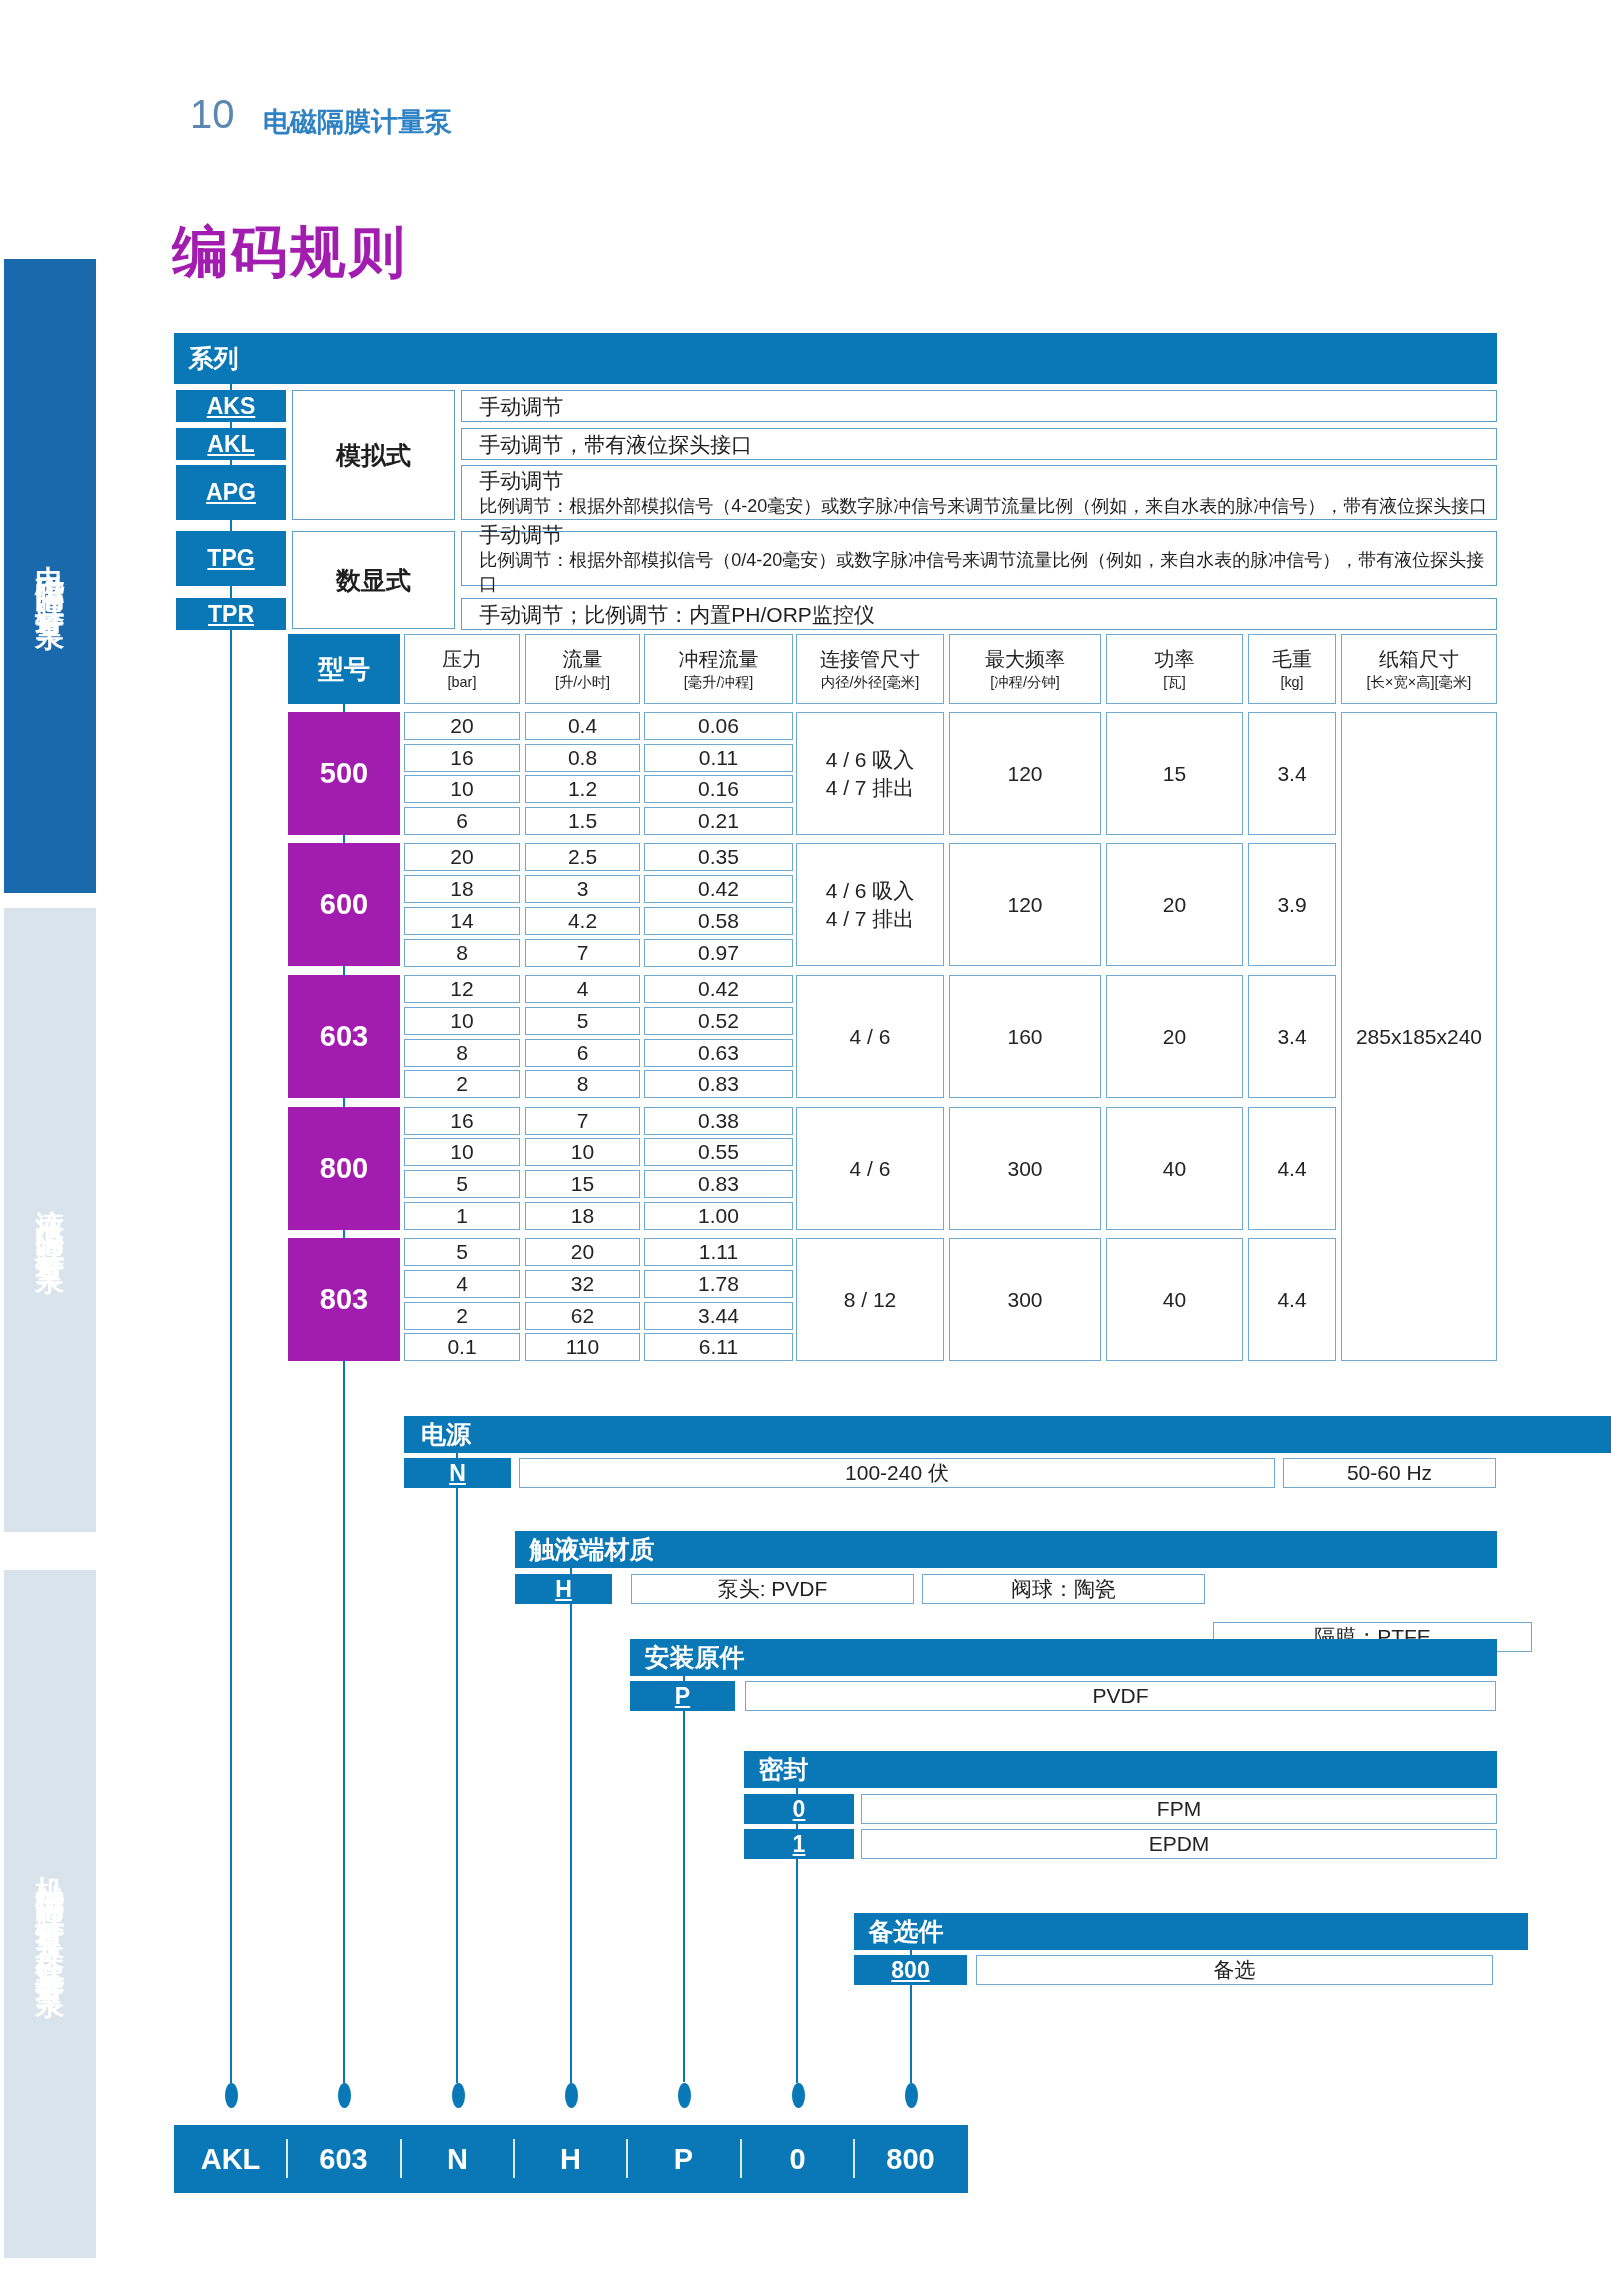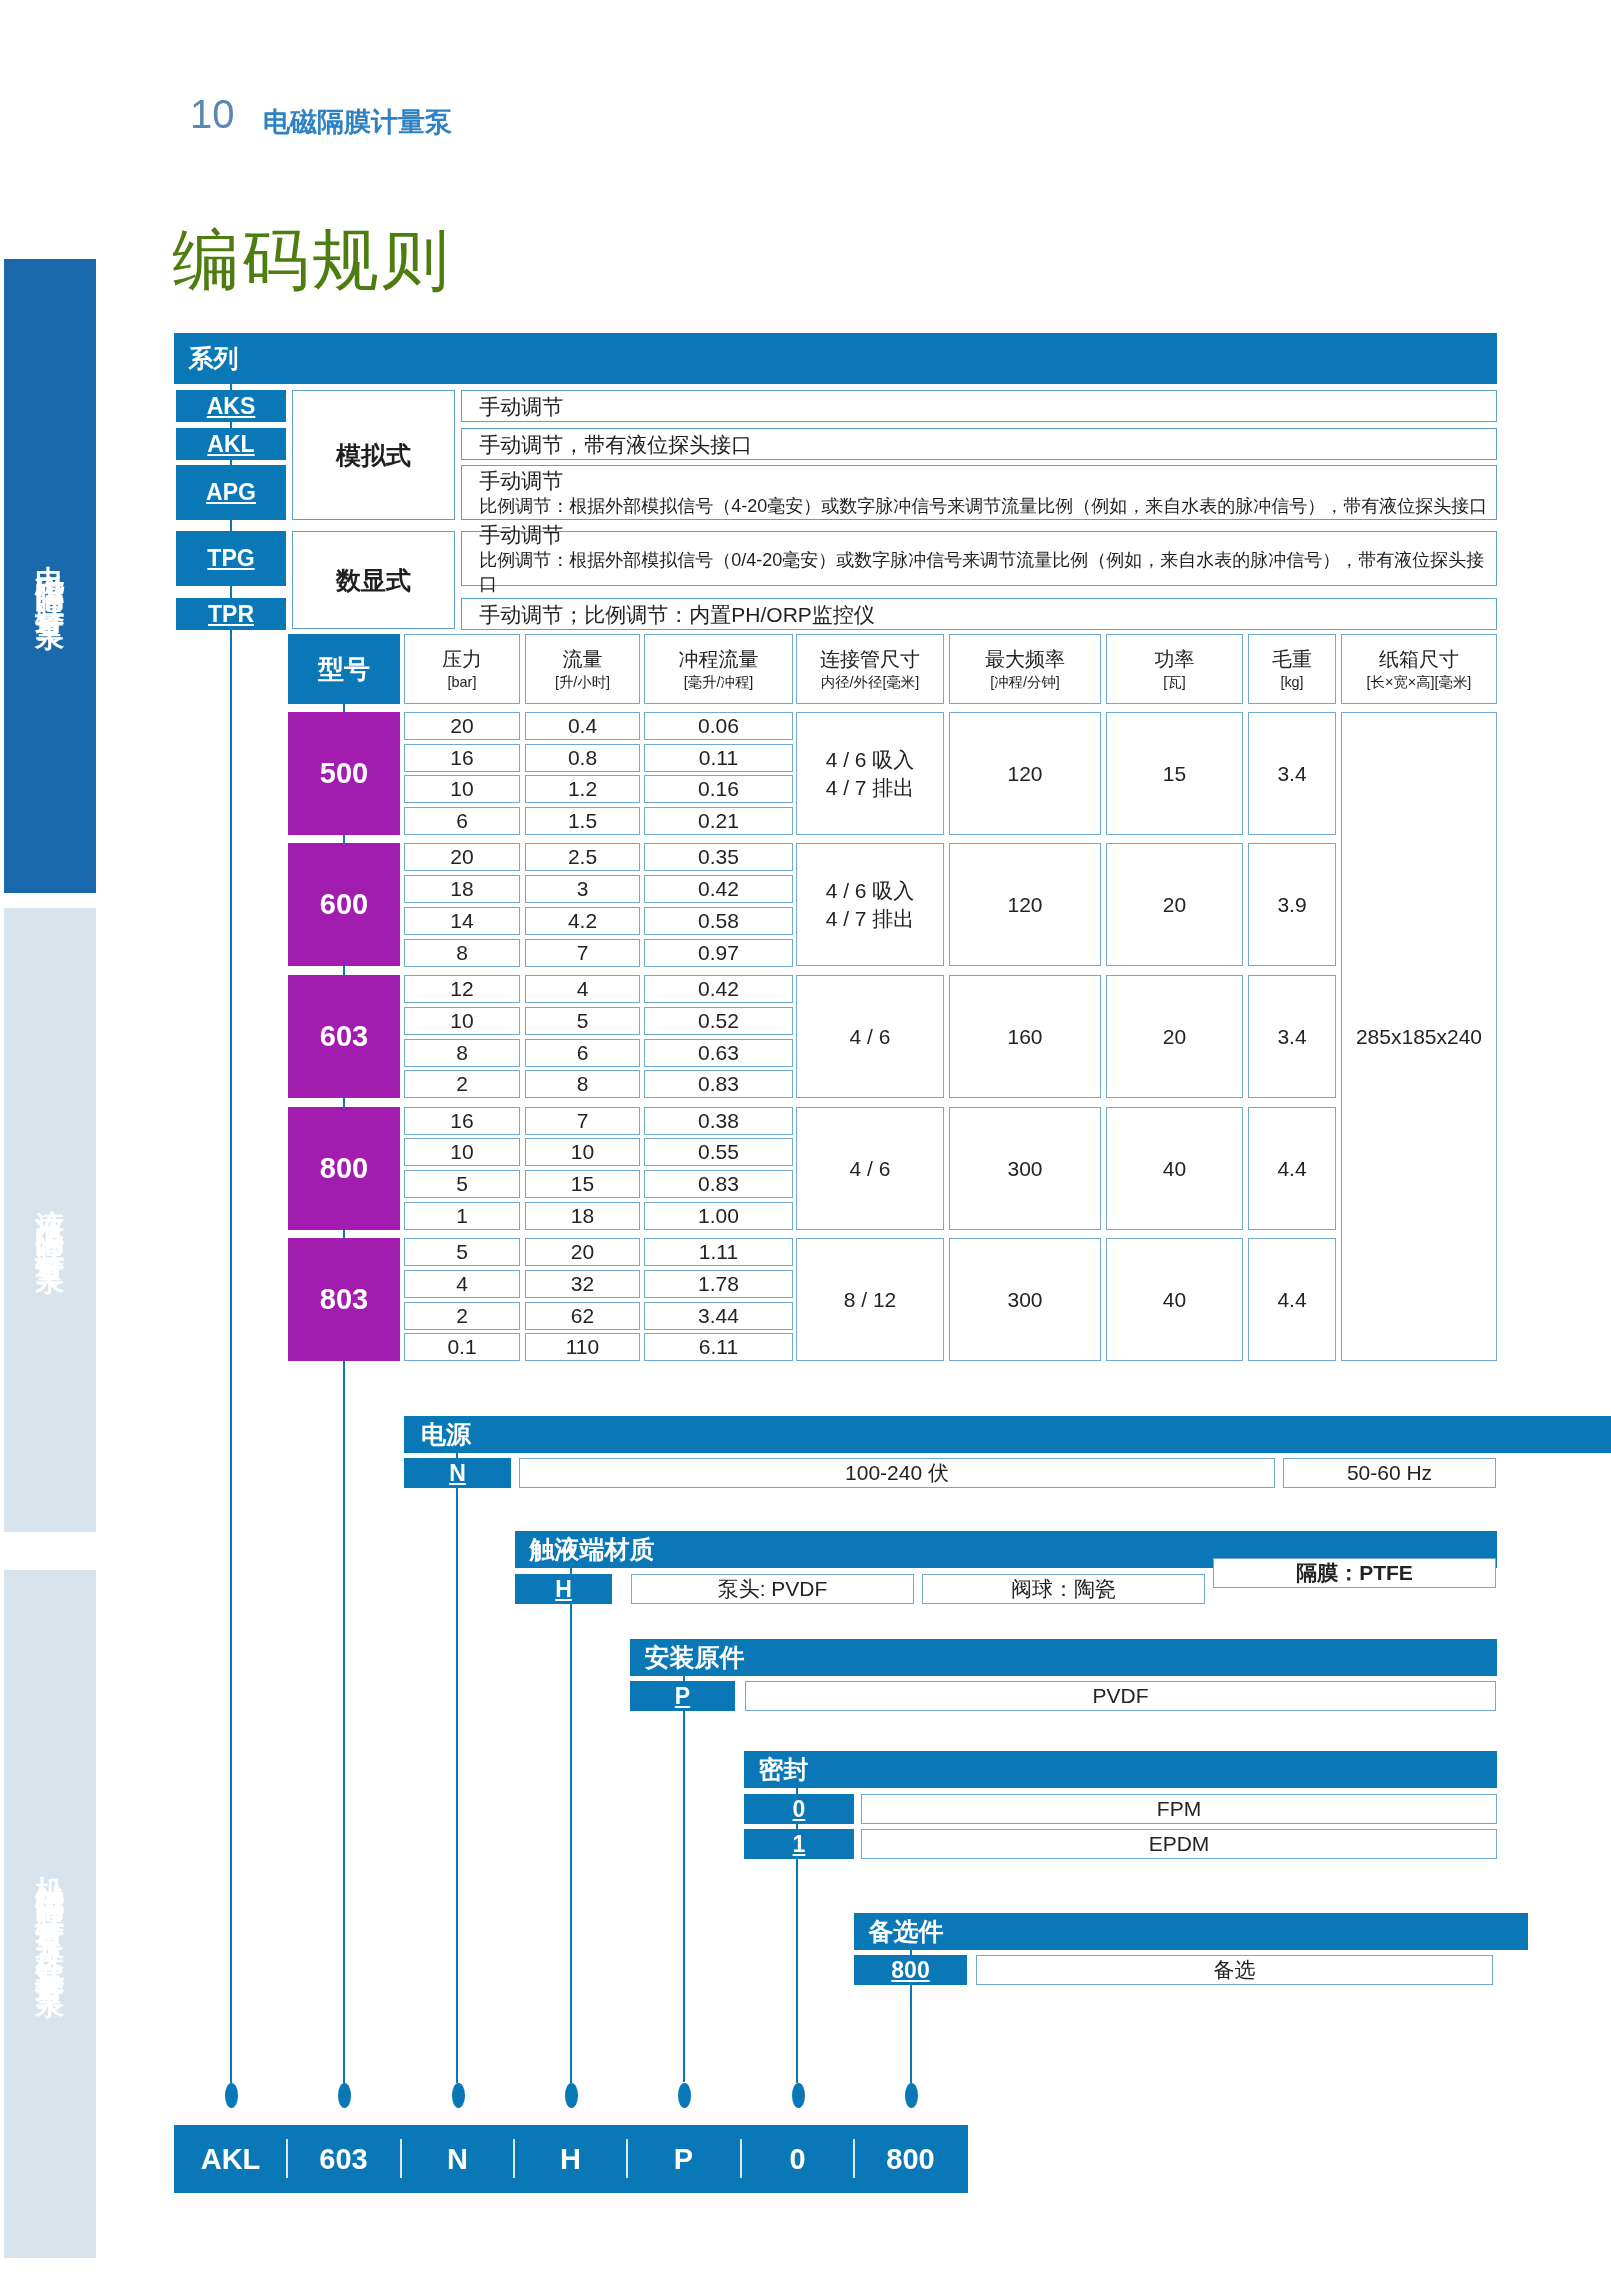--- a/index.html
+++ b/index.html
@@ -8,21 +8,21 @@
   
   .sidetab{position:absolute;box-sizing:border-box;left:3.8px;width:92px;display:flex;
            align-items:center;justify-content:center;}
   .sidetab .vtxt{writing-mode:vertical-rl;text-orientation:upright;color:#fff;
            font-weight:bold;font-size:29px;letter-spacing:9.6px;line-height:1;}
   .tab-active{background:#1969AC;}
   .tab-idle{background:#D9E3EB;}
   
   .pagenum{position:absolute;font-size:40px;color:#5B87B0;font-weight:normal;}
   .pagecat{position:absolute;font-size:27px;color:#2E82C4;font-weight:bold;}
-  .pagetitle{position:absolute;font-size:67px;font-weight:400;color:#4d7c0f;letter-spacing:2.9px;}
+  .pagetitle{position:absolute;font-size:56px;font-weight:700;color:#a21caf;letter-spacing:2.9px;}
   
   .band{position:absolute;box-sizing:border-box;background:#0A78B6;color:#fff;
         font-weight:bold;font-size:25px;display:flex;align-items:center;padding-left:14.4px;z-index:2;}
   .keycell{position:absolute;box-sizing:border-box;background:#0A78B6;color:#fff;font-weight:bold;
         font-size:23px;display:flex;align-items:center;justify-content:center;z-index:2;text-decoration:underline;}
   .wbox{position:absolute;box-sizing:border-box;background:#fff;border:1.9px solid #6FA9D2;
         display:flex;align-items:center;justify-content:center;font-size:21px;color:#232323;z-index:2;}
   .descbox{position:absolute;box-sizing:border-box;background:#fff;border:1.9px solid #5EA0CB;
         padding:1.9px 0 1.9px 17.3px;display:flex;flex-direction:column;justify-content:center;z-index:2;}
   .descbox .l1{font-size:21px;color:#1F1F1F;line-height:27px;}
@@ -223,21 +223,21 @@
     <div class="wbox" style="position: absolute; left: 1248px; top: 1238px; width: 88px; height: 123px; box-sizing: border-box;">4.4</div>
     <div class="wbox" style="position: absolute; left: 1341px; top: 712px; width: 156px; height: 649px; box-sizing: border-box;">285x185x240</div>
     <div class="band" style="position: absolute; left: 404px; top: 1416px; width: 1296px; height: 37px; box-sizing: border-box; padding-left: 17px;">电源</div>
     <div class="keycell" style="position: absolute; left: 404px; top: 1458px; width: 107px; height: 30px; box-sizing: border-box;">N</div>
     <div class="wbox" style="position: absolute; left: 519px; top: 1458px; width: 756px; height: 30px; box-sizing: border-box;">100-240 伏</div>
     <div class="wbox" style="position: absolute; left: 1283px; top: 1458px; width: 213px; height: 30px; box-sizing: border-box;">50-60 Hz</div>
     <div class="band" style="position: absolute; left: 515px; top: 1531px; width: 982px; height: 37px; box-sizing: border-box;">触液端材质</div>
     <div class="keycell" style="position: absolute; left: 515px; top: 1574px; width: 97px; height: 30px; box-sizing: border-box;">H</div>
     <div class="wbox" style="position: absolute; left: 631px; top: 1574px; width: 283px; height: 30px; box-sizing: border-box;">泵头: PVDF</div>
     <div class="wbox" style="position: absolute; left: 922px; top: 1574px; width: 283px; height: 30px; box-sizing: border-box;">阀球：陶瓷</div>
-    <div class="wbox" style="position: absolute; left: 1213px; top: 1558px; width: 283px; height: 30px; box-sizing: border-box; font-weight: bold;">隔膜：PTFE</div>
+    <div class="wbox" style="position: absolute; left: 1213px; top: 1622px; width: 319px; height: 30px; box-sizing: border-box;">隔膜：PTFE</div>
     <div class="band" style="position: absolute; left: 630px; top: 1639px; width: 867px; height: 37px; box-sizing: border-box;">安装原件</div>
     <div class="keycell" style="position: absolute; left: 630px; top: 1681px; width: 105px; height: 30px; box-sizing: border-box;">P</div>
     <div class="wbox" style="position: absolute; left: 745px; top: 1681px; width: 751px; height: 30px; box-sizing: border-box;">PVDF</div>
     <div class="band" style="position: absolute; left: 744px; top: 1751px; width: 753px; height: 37px; box-sizing: border-box;">密封</div>
     <div class="keycell" style="position: absolute; left: 744px; top: 1794px; width: 110px; height: 30px; box-sizing: border-box;">0</div>
     <div class="wbox" style="position: absolute; left: 861px; top: 1794px; width: 636px; height: 30px; box-sizing: border-box;">FPM</div>
     <div class="keycell" style="position: absolute; left: 744px; top: 1829px; width: 110px; height: 30px; box-sizing: border-box;">1</div>
     <div class="wbox" style="position: absolute; left: 861px; top: 1829px; width: 636px; height: 30px; box-sizing: border-box;">EPDM</div>
     <div class="band" style="position: absolute; left: 854px; top: 1913px; width: 674px; height: 37px; box-sizing: border-box;">备选件</div>
     <div class="keycell" style="position: absolute; left: 854px; top: 1955px; width: 113px; height: 30px; box-sizing: border-box;">800</div>

